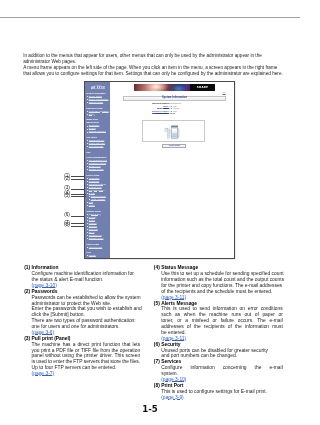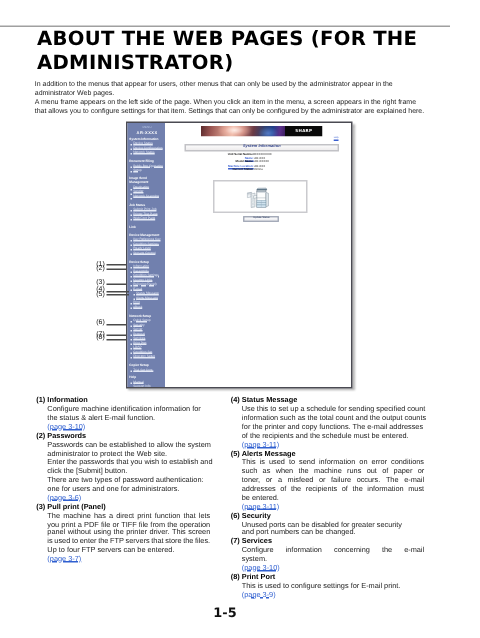--- a/index.html
+++ b/index.html
@@ -78,21 +78,20 @@
   .col a{color:#2f5fd0;text-decoration:underline;text-decoration-thickness:.35px;text-underline-offset:.4px;}
 
   .footer{position:absolute;left:0;top:404px;width:300px;text-align:center;
           font-family:"DejaVu Sans",sans-serif;font-weight:bold;font-size:8.6px;color:#111;}
 </style>
 </head>
 <body>
 
 <div class="page">
   <div class="toprule"></div>
-  <h1 class="title">ABOUT THE WEB PAGES (FOR THE ADMINISTRATOR)</h1>
 
   <div class="intro">
     <p>In addition to the menus that appear for users, other menus that can only be used by the administrator appear in the administrator Web pages.</p>
     <p>A menu frame appears on the left side of the page. When you click an item in the menu, a screen appears in the right frame that allows you to configure settings for that item. Settings that can only be configured by the administrator are explained here.</p>
   </div>
 
   <div class="shot">
     <div class="sb" id="sb">
         <div class="menu">MENU</div>
         <div class="model">AR-XXXX</div>

